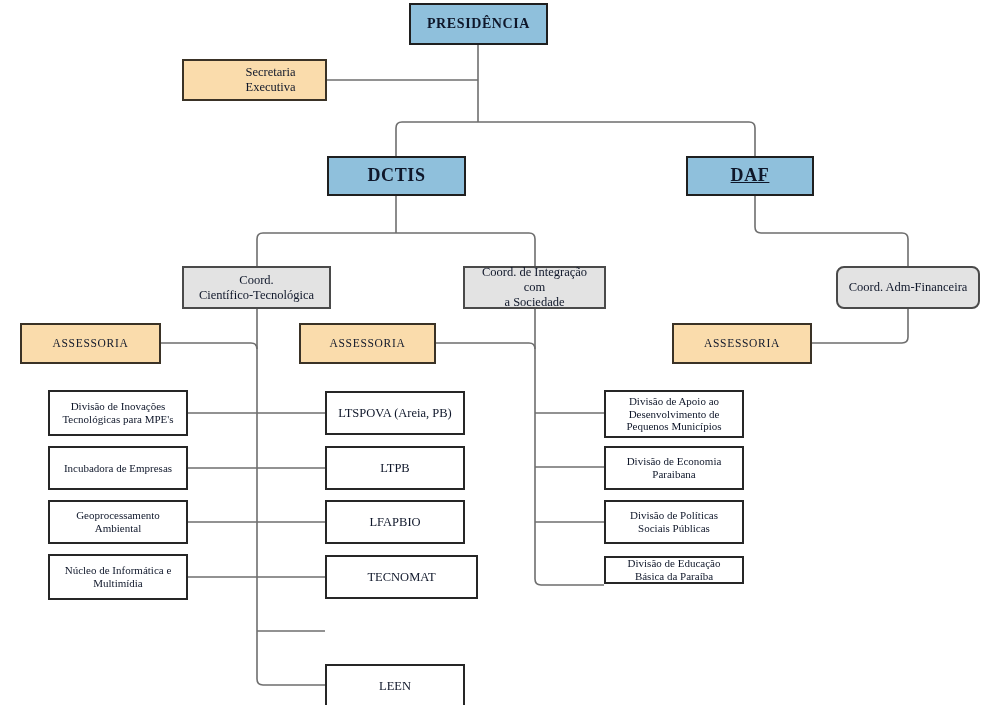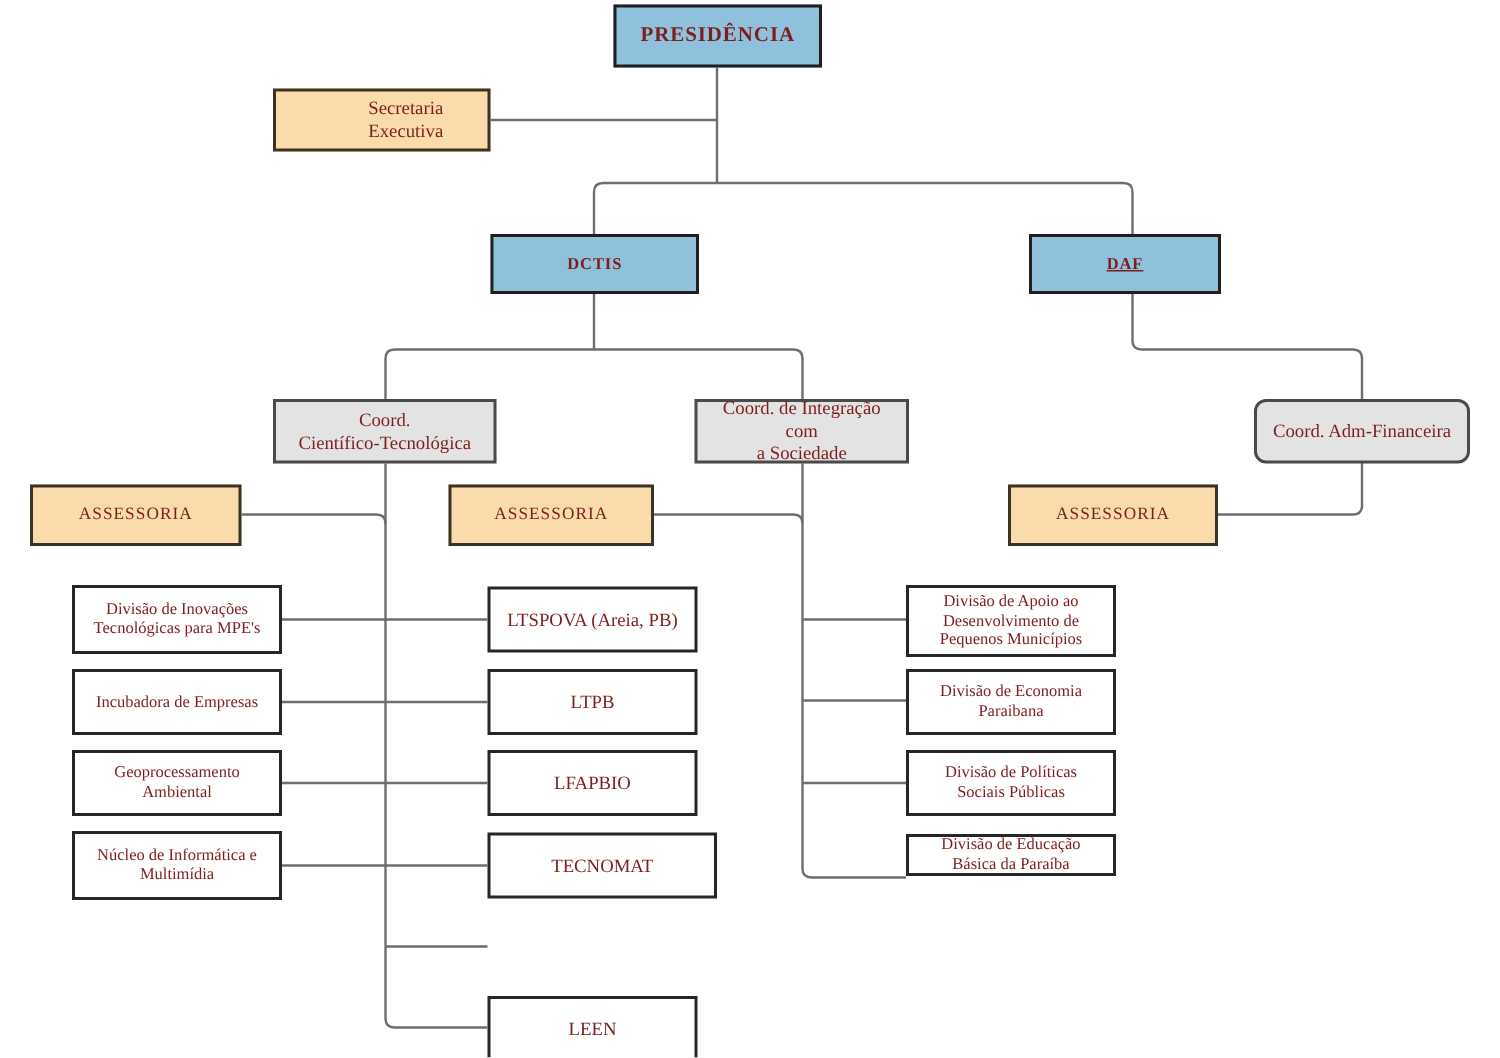--- a/index.html
+++ b/index.html
@@ -26,21 +26,21 @@
   }
   .node {
     position: absolute;
     box-sizing: border-box;
     display: flex;
     align-items: center;
     justify-content: center;
     text-align: center;
     border: 2px solid #262626;
     background: #ffffff;
-    color: #7f1d1d;
+    color: #0f172a;
     line-height: 1.18;
     z-index: 2;
   }
   .node span {
     display: block;
     padding: 0 6px;
     white-space: pre-line;
   }
   
   .node.head {
@@ -48,21 +48,21 @@
     border-color: #1f1f1f;
     font-weight: bold;
     letter-spacing: 0.6px;
     font-size: 14px;
   }
   .node.div-head {
     background: #8fc0dc;
     border-color: #1f1f1f;
     font-weight: bold;
     letter-spacing: 0.6px;
-    font-size: 11px;
+    font-size: 18px;
   }
   .node.aux {
     background: #fadcac;
     border-color: #3a3226;
     font-size: 12.5px;
   }
   .node.assessoria {
     background: #fadcac;
     border-color: #3a3226;
     font-size: 11.5px;

